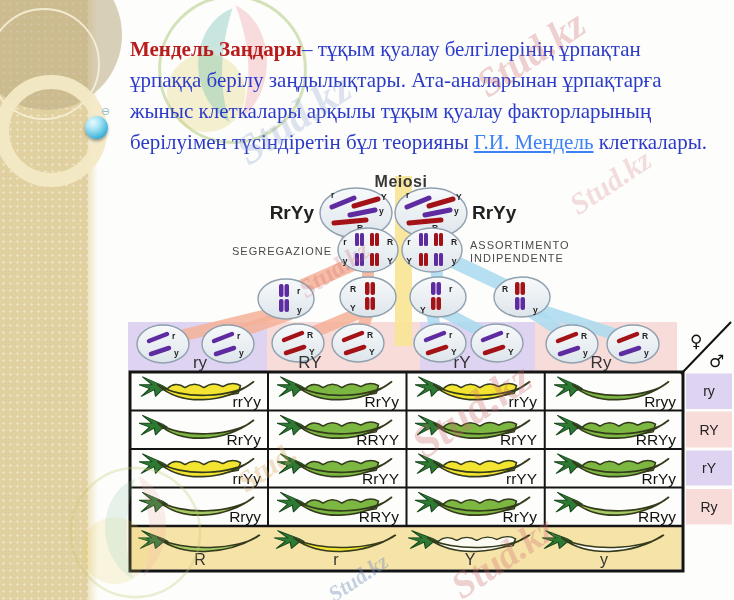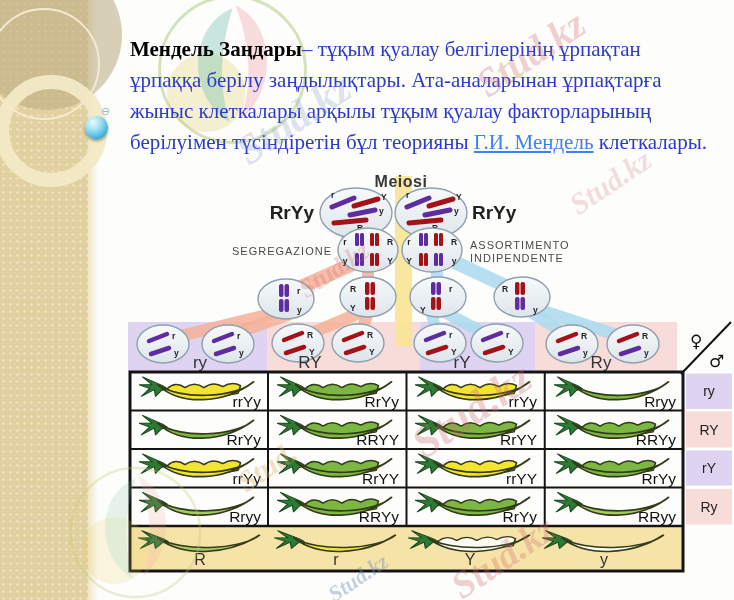--- a/index.html
+++ b/index.html
@@ -20,21 +20,21 @@
   .deco-ball{left:85px;top:116px;width:23px;height:23px;z-index:3;
          background:radial-gradient(circle at 35% 28%, #eafafe 0%, #9fe0f2 35%, #45b5dd 70%, #137fae 100%);
          box-shadow:0 2px 3px rgba(0,0,0,.35);}
   .bullet-glyph{position:absolute;left:101px;top:105px;z-index:3;color:#93bac9;
          font-family:"DejaVu Sans",sans-serif;font-size:11px;}
 
   
   .para{position:absolute;left:130px;top:34px;width:580px;z-index:4;
         font-family:"Liberation Serif",serif;font-size:21px;line-height:31px;
         color:#2b3bc8;}
-  .para b{color:#000000;}
+  .para b{color:#b91c1c;}
   .glink{color:#3b82f6;text-decoration:underline;cursor:pointer;}
 
   
   .wm{position:absolute;z-index:6;font-family:"Liberation Serif",serif;
       font-style:italic;font-weight:bold;white-space:nowrap;
       transform:rotate(-34deg);pointer-events:none;}
   .logo{position:absolute;z-index:0;pointer-events:none;}
 
   
   .diagram{position:absolute;left:0;top:0;z-index:5;pointer-events:none;}

